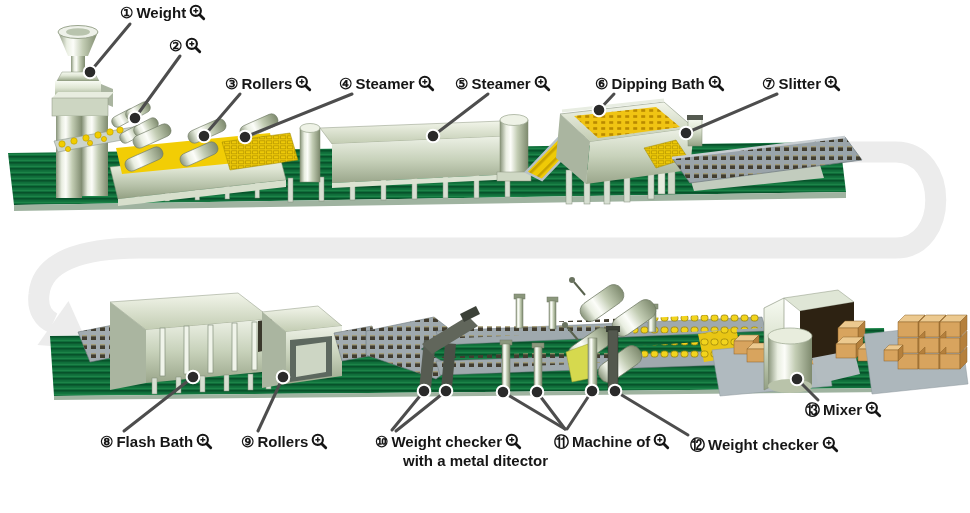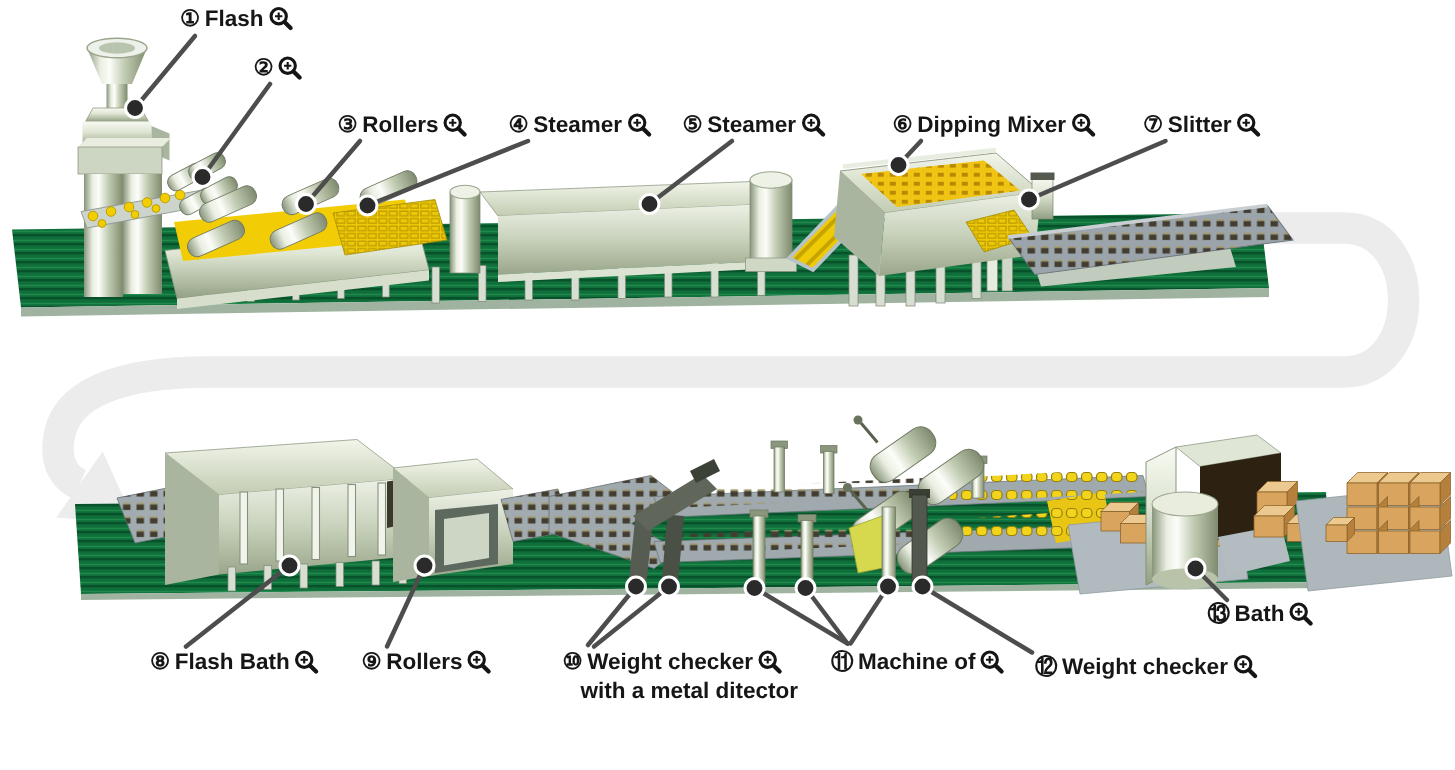--- a/index.html
+++ b/index.html
@@ -2,21 +2,21 @@
 <html><head>
 <meta charset="utf-8">
 <style>
   html,body{margin:0;padding:0;background:#fff;}
   .stage{position:relative;width:970px;height:513px;background:#ffffff;overflow:hidden;
          font-family:"Liberation Sans",sans-serif;}
   .scene{position:absolute;left:0;top:0;width:970px;height:513px;}
   .label{position:absolute;color:#161616;font-size:15px;font-weight:bold;line-height:19px;
          white-space:nowrap;cursor:pointer;}
   .label .row{display:flex;align-items:center;gap:3px;}
-  .label .line2{margin-left:12px;}
+  .label .line2{margin-left:28px;}
   .zoomico{width:17px;height:17px;flex:0 0 auto;}
 </style>
 </head>
 <body>
 
 <div class="stage">
 
 <svg class="scene" viewBox="0 0 970 513">
   <defs>
     <linearGradient id="gMetalV" x1="0" y1="0" x2="0" y2="1">
@@ -391,21 +391,21 @@
           <circle cx="592" cy="391" r="6.3"></circle>
           <circle cx="615" cy="391" r="6.3"></circle>
       <circle cx="797" cy="379" r="6.3"></circle>
     </g>
   </g>
 </svg>
 
 <div class="label" style="left:120px;top:3px">
   <span class="row">
         <span>①</span>
-        <span>Flash</span>
+        <span>Weight</span>
   <svg class="zoomico" viewBox="0 0 18 18">
           <circle cx="7.2" cy="7.2" r="5.4" fill="none" stroke="#151515" stroke-width="2.2"></circle>
           <path d="M7.2 4.6v5.2M4.6 7.2h5.2" stroke="#151515" stroke-width="1.5"></path>
           <path d="M11.3 11.3L15.6 15.6" stroke="#151515" stroke-width="3" stroke-linecap="round"></path>
         </svg>
       </span>
 </div>
 <div class="label" style="left:169px;top:36px">
   <span class="row">
         <span>②</span>
@@ -445,21 +445,21 @@
   <svg class="zoomico" viewBox="0 0 18 18">
           <circle cx="7.2" cy="7.2" r="5.4" fill="none" stroke="#151515" stroke-width="2.2"></circle>
           <path d="M7.2 4.6v5.2M4.6 7.2h5.2" stroke="#151515" stroke-width="1.5"></path>
           <path d="M11.3 11.3L15.6 15.6" stroke="#151515" stroke-width="3" stroke-linecap="round"></path>
         </svg>
       </span>
 </div>
 <div class="label" style="left:595px;top:74px">
   <span class="row">
         <span>⑥</span>
-        <span>Dipping Mixer</span>
+        <span>Dipping Bath</span>
   <svg class="zoomico" viewBox="0 0 18 18">
           <circle cx="7.2" cy="7.2" r="5.4" fill="none" stroke="#151515" stroke-width="2.2"></circle>
           <path d="M7.2 4.6v5.2M4.6 7.2h5.2" stroke="#151515" stroke-width="1.5"></path>
           <path d="M11.3 11.3L15.6 15.6" stroke="#151515" stroke-width="3" stroke-linecap="round"></path>
         </svg>
       </span>
 </div>
 <div class="label" style="left:762px;top:74px">
   <span class="row">
         <span>⑦</span>
@@ -523,21 +523,21 @@
   <svg class="zoomico" viewBox="0 0 18 18">
           <circle cx="7.2" cy="7.2" r="5.4" fill="none" stroke="#151515" stroke-width="2.2"></circle>
           <path d="M7.2 4.6v5.2M4.6 7.2h5.2" stroke="#151515" stroke-width="1.5"></path>
           <path d="M11.3 11.3L15.6 15.6" stroke="#151515" stroke-width="3" stroke-linecap="round"></path>
         </svg>
       </span>
 </div>
 <div class="label" style="left:805px;top:400px">
   <span class="row">
         <span>⑬</span>
-        <span>Bath</span>
+        <span>Mixer</span>
   <svg class="zoomico" viewBox="0 0 18 18">
           <circle cx="7.2" cy="7.2" r="5.4" fill="none" stroke="#151515" stroke-width="2.2"></circle>
           <path d="M7.2 4.6v5.2M4.6 7.2h5.2" stroke="#151515" stroke-width="1.5"></path>
           <path d="M11.3 11.3L15.6 15.6" stroke="#151515" stroke-width="3" stroke-linecap="round"></path>
         </svg>
       </span>
 </div>
 
 </div>
 

